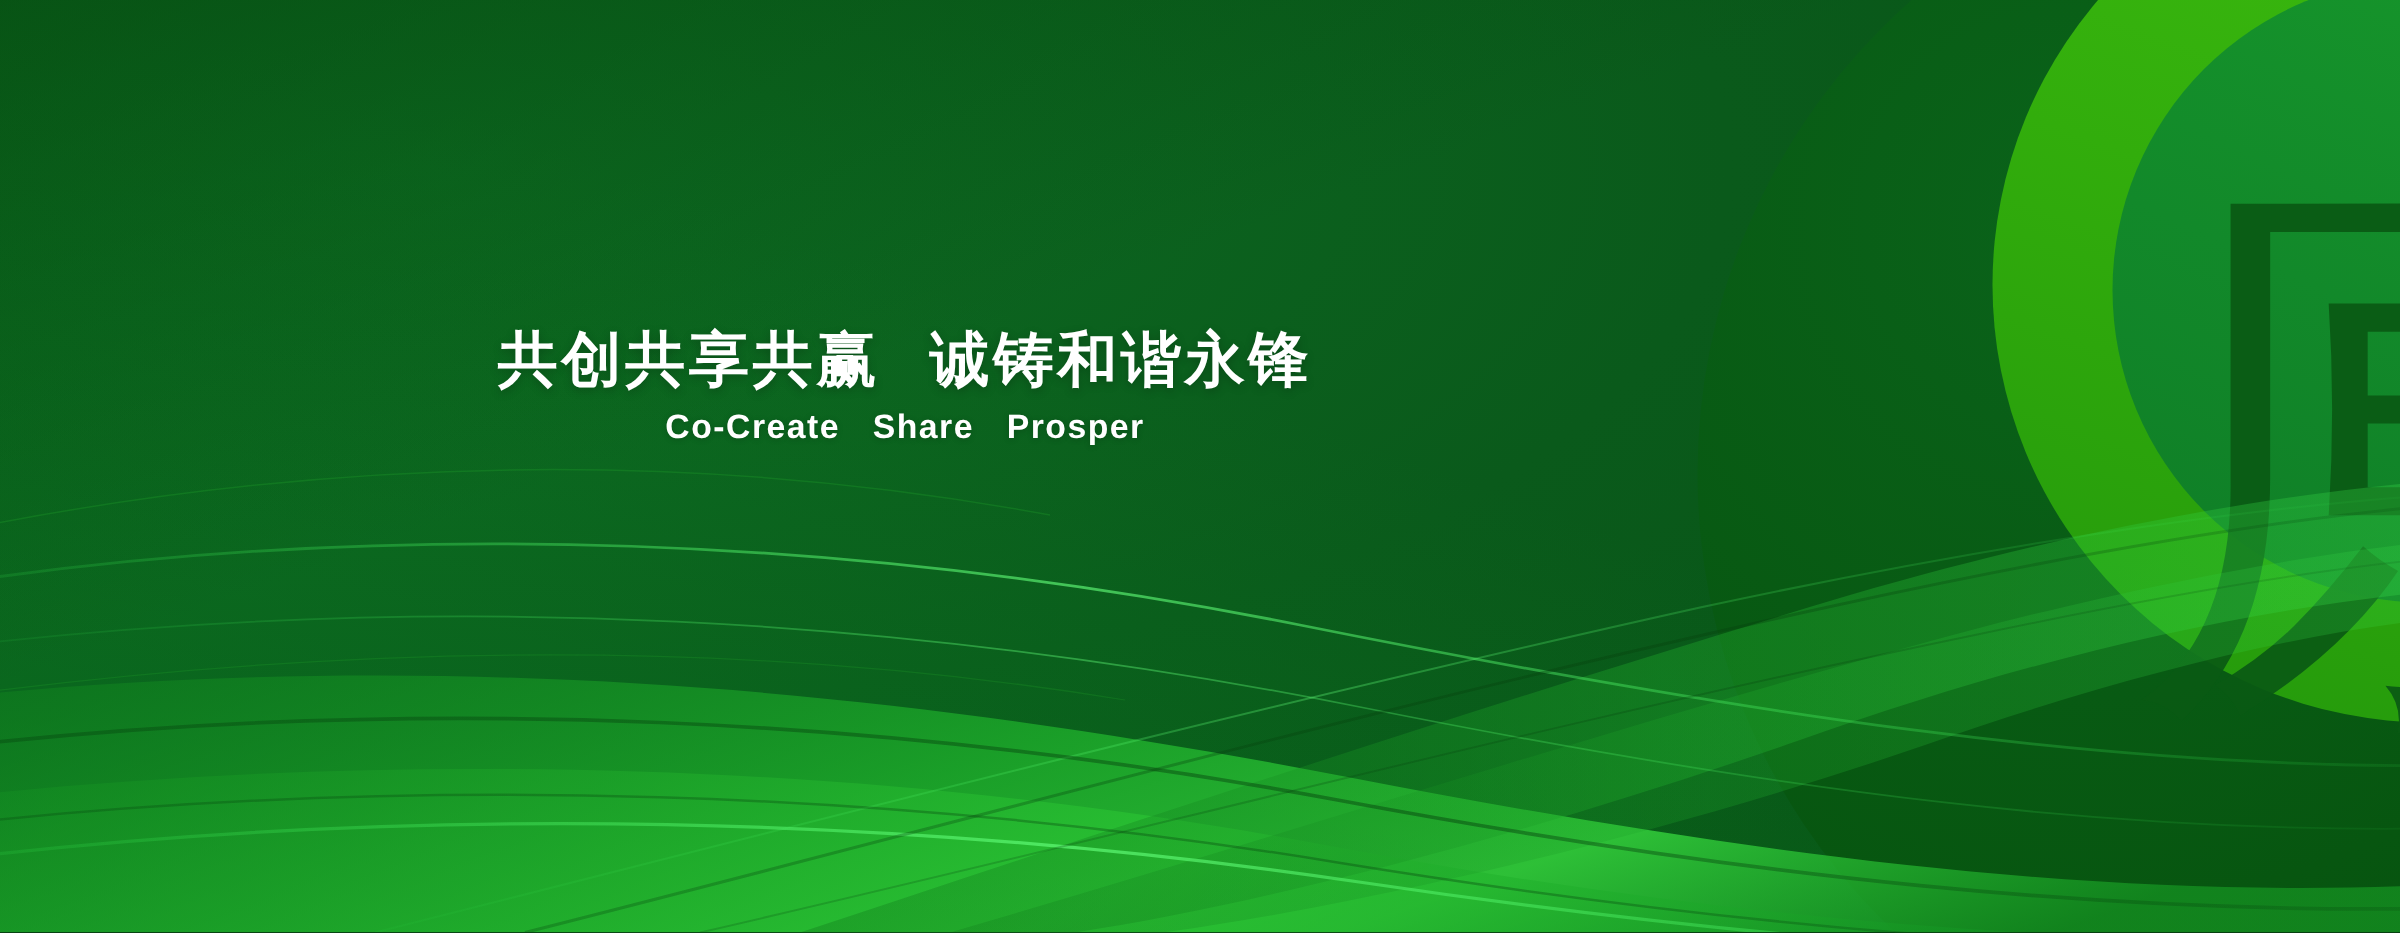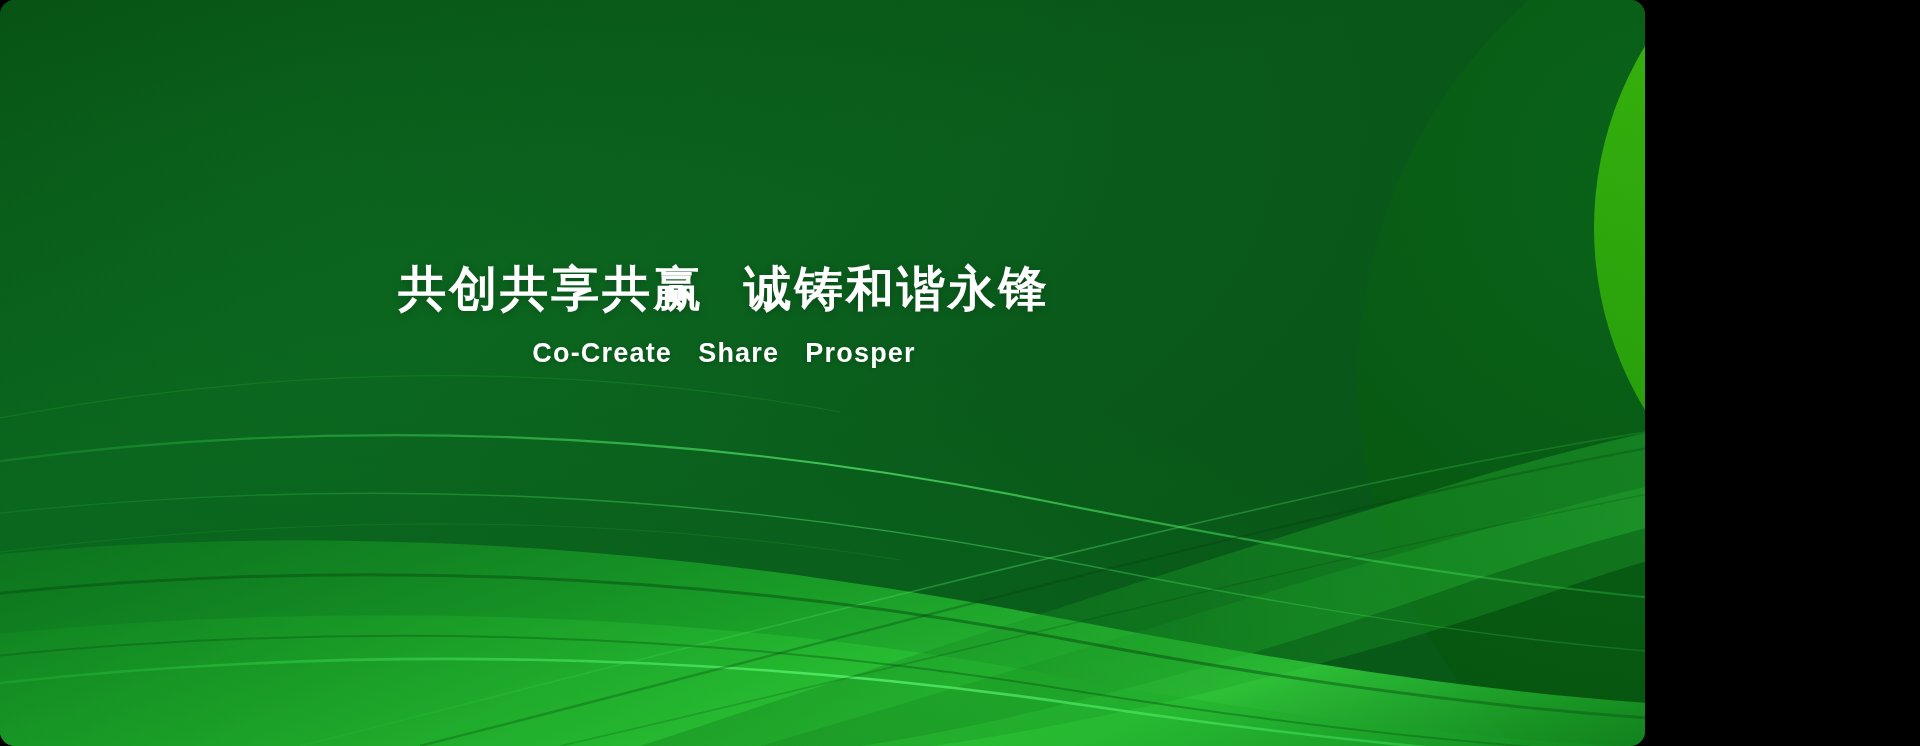--- a/index.html
+++ b/index.html
@@ -2,26 +2,25 @@
 <html><head>
 <meta charset="utf-8">
 <style>
   html, body {
     margin: 0;
     padding: 0;
     background: #000;
   }
   #banner {
     position: relative;
-    width: 1645px;
+    width: 1920px;
     height: 746px;
     overflow: hidden;
     font-family: "Liberation Sans", "DejaVu Sans", sans-serif;
     background: #0a5c1c;
-    border-radius: 15px;
   }
 
   
   .bg-base {
     position: absolute;
     inset: 0;
     background:
       radial-gradient(120% 130% at 18% 18%, #0d6b22 0%, #0a5a1b 45%, #075213 100%);
   }
   .bg-tint {
@@ -91,21 +90,21 @@
     color: #ffffff;
     font-size: 48px;
     font-weight: 700;
     letter-spacing: 3px;
     line-height: 1.25;
     white-space: pre;
     text-shadow: 0 2px 8px rgba(0,0,0,0.22);
     font-family: "DejaVu Sans", "Liberation Sans", sans-serif;
   }
   .headline-en {
-    margin-top: 20px;
+    margin-top: 8px;
     color: #ffffff;
     font-size: 27px;
     font-weight: 700;
     letter-spacing: 1.2px;
     white-space: pre;
     text-shadow: 0 1px 5px rgba(0,0,0,0.20);
   }
 </style>
 </head>
 <body>

